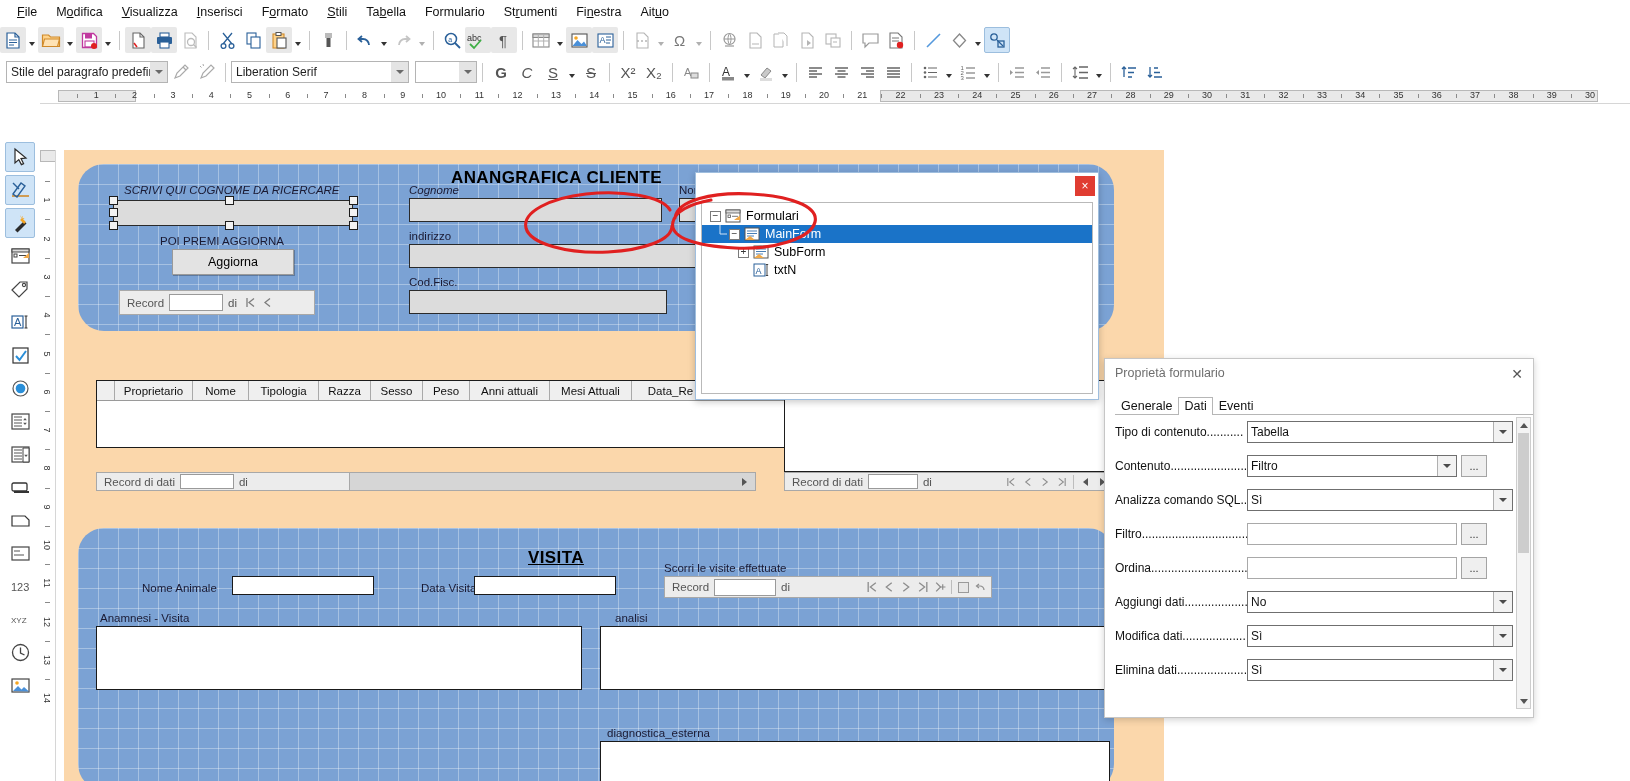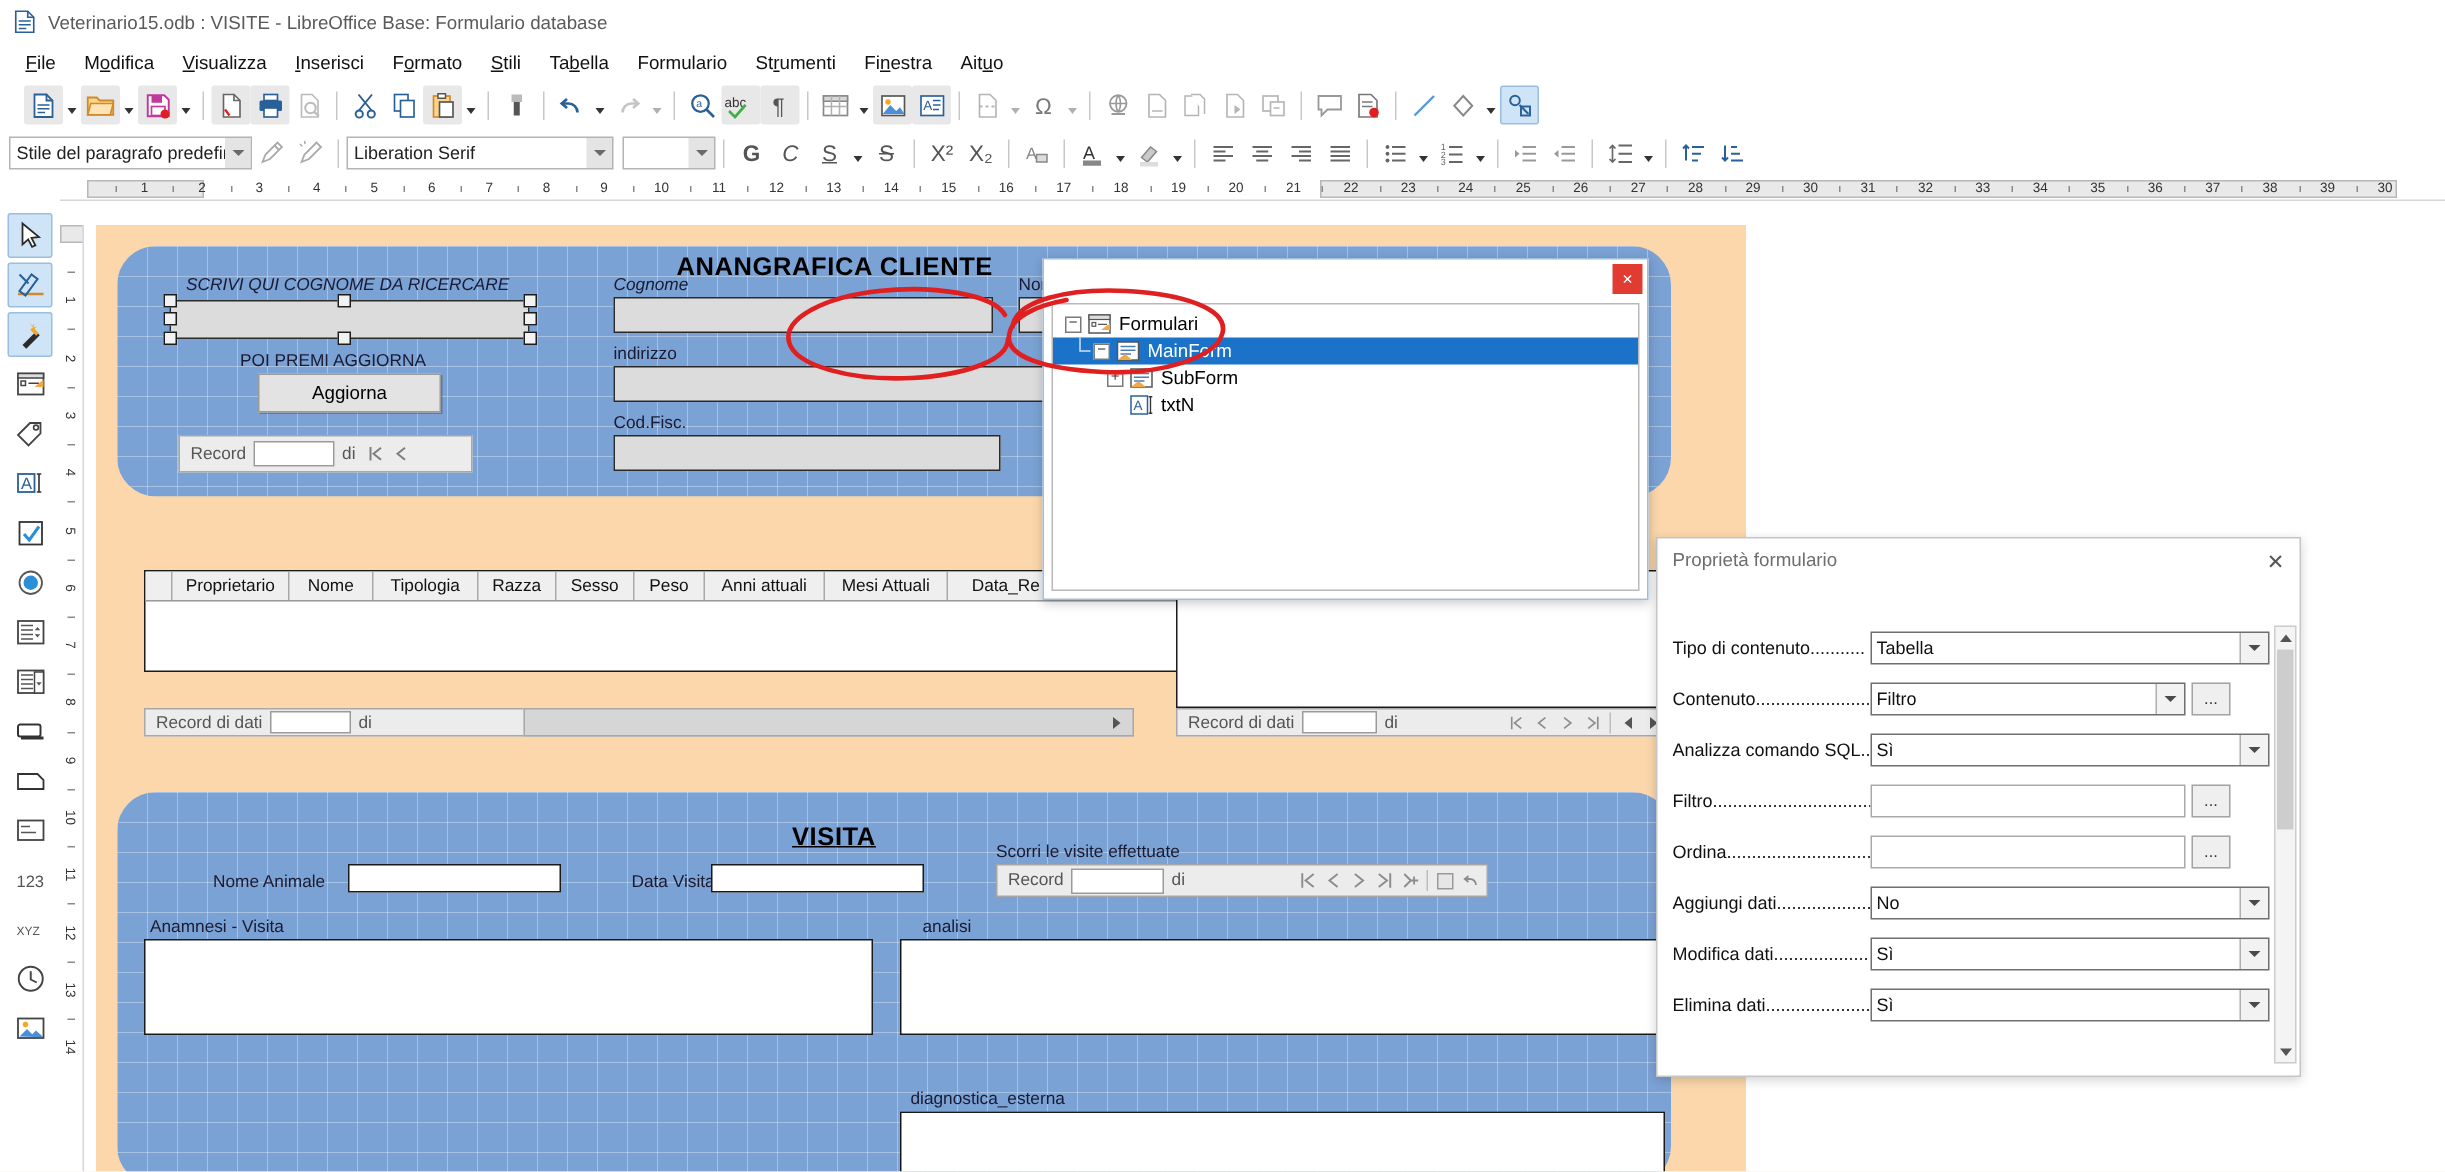--- a/index.html
+++ b/index.html
@@ -29,21 +29,21 @@
     background: #ffffff; padding-left: 8px; gap: 1px;
   }
   .menuitem {
     padding: 2px 9px; font-size: 12.5px; color: #111; white-space: nowrap; cursor: default;
   }
   .menuitem u { text-decoration: underline; }
 
   
   .toolbar {
     height: 32px; display: flex; align-items: center;
-    background: #ffffff; padding-left: 16px; gap: 0px;
+    background: #ffffff; padding-left: 0; gap: 0px;
   }
   .tbtn {
     width: 26px; height: 26px; display: flex; align-items: center; justify-content: center;
     border-radius: 2px; flex: 0 0 auto;
   }
   .tbtn.hl { background: #e8e8e8; }
   .tbtn.active { background: #cfe4f7; border: 1px solid #9cbede; }
   .tsep { width: 1px; height: 19px; background: #c8c8c8; margin: 0 5px; flex: 0 0 auto; }
   .tarrow {
     width: 12px; height: 26px; display: flex; align-items: flex-end; justify-content: center;
@@ -269,28 +269,20 @@
   .pscroll .pthumb { position: absolute; left: 1px; right: 1px; top: 15px; height: 120px; background: #cdcdcd; }
 
   
   .annot { position: absolute; pointer-events: none; z-index: 60; }
 </style>
 </head>
 <body>
 
 <div id="app">
 
-  <div class="titlebar">
-    <svg class="doc-icon" viewBox="0 0 17 17">
-      <path d="M2.5 1.5h8l4 4v10h-12z" fill="#fff" stroke="#2a6099" stroke-width="1.1"></path>
-      <path d="M10.5 1.5v4h4" fill="none" stroke="#2a6099" stroke-width="1.1"></path>
-      <path d="M4.5 8h8M4.5 10.5h8M4.5 13h5" stroke="#2a6099" stroke-width="1"></path>
-    </svg>
-    <span class="title-text">Veterinario15.odb : VISITE - LibreOffice Base: Formulario database</span>
-  </div>
 
   <div class="menubar">
     <div class="menuitem"><u>F</u>ile</div>
     <div class="menuitem">M<u>o</u>difica</div>
     <div class="menuitem"><u>V</u>isualizza</div>
     <div class="menuitem"><u>I</u>nserisci</div>
     <div class="menuitem">F<u>o</u>rmato</div>
     <div class="menuitem"><u>S</u>tili</div>
     <div class="menuitem">Ta<u>b</u>ella</div>
     <div class="menuitem">Formulario</div>
@@ -1199,20 +1191,25 @@
           <span class="tlabel">txtN</span>
         </div>
       </div>
     </div>
   </div>
 
   <div class="propdlg">
     <div class="ptitle">Proprietà formulario</div>
     <div class="pclose">✕</div>
 
+    <div class="ptabs">
+      <div class="ptab">Generale</div>
+      <div class="ptab on">Dati</div>
+      <div class="ptab">Eventi</div>
+    </div>
 
     <div class="prows">
 
       <div class="prow">
         <span class="plab">Tipo di contenuto...........</span>
         <span class="pinput">
           <span>Tabella</span>
           <span class="pdrop">
               <i></i>
             </span>

